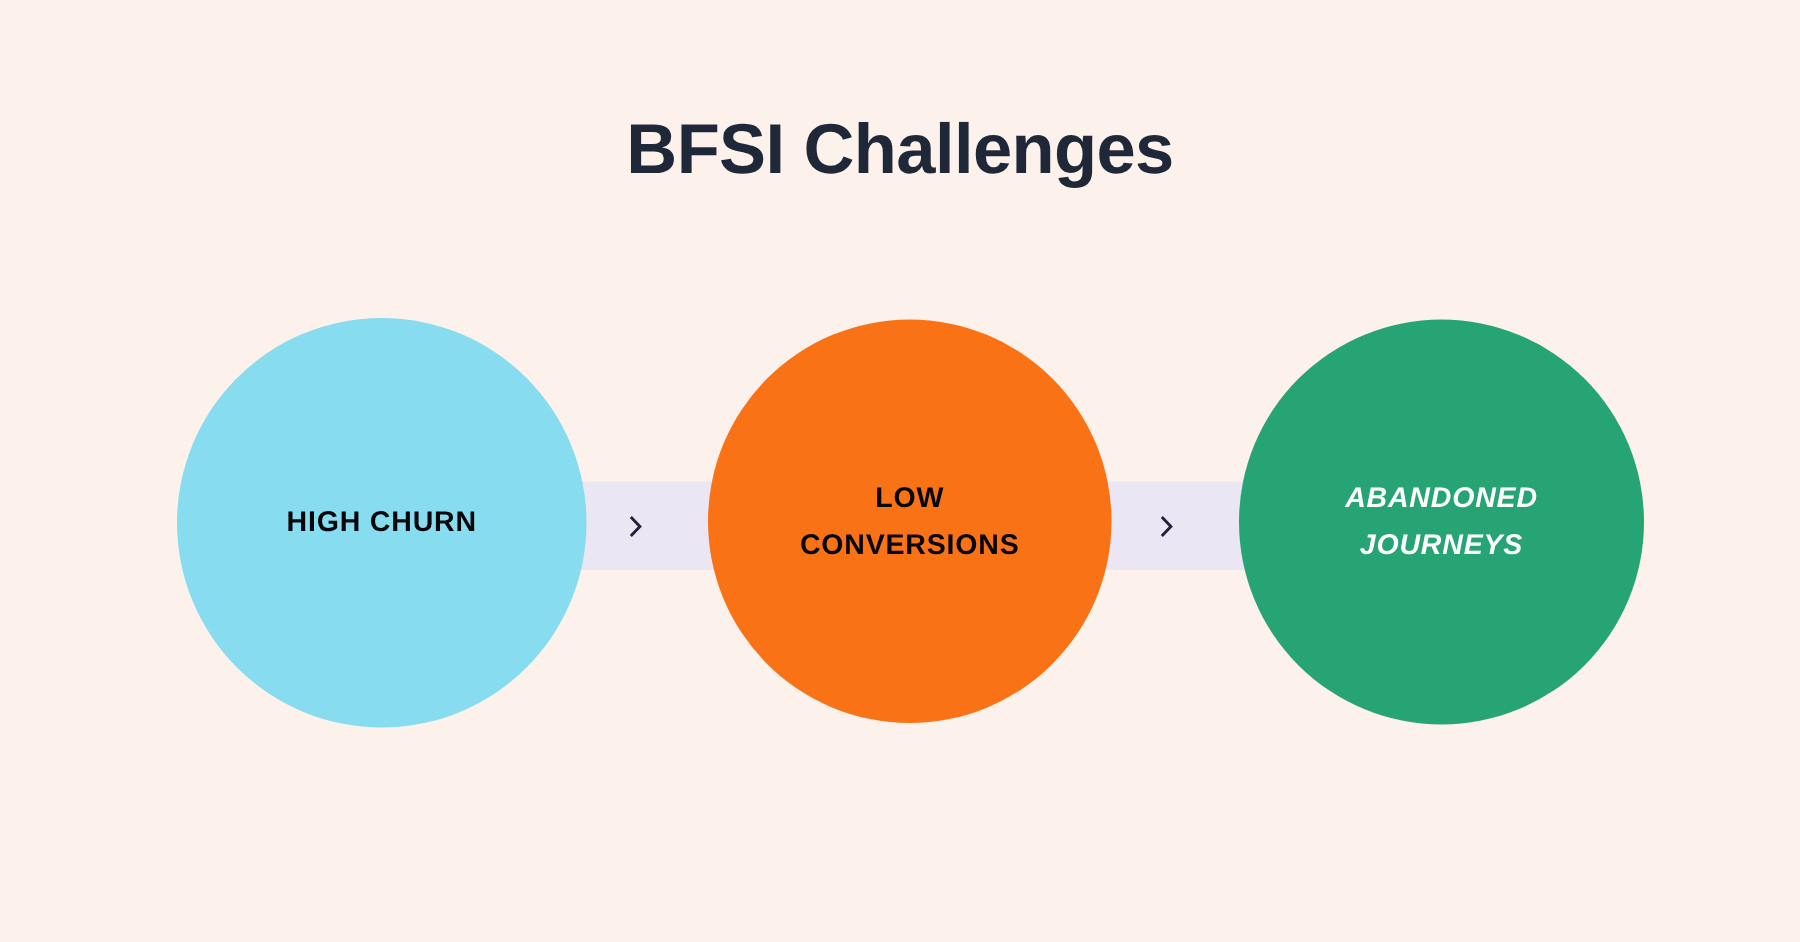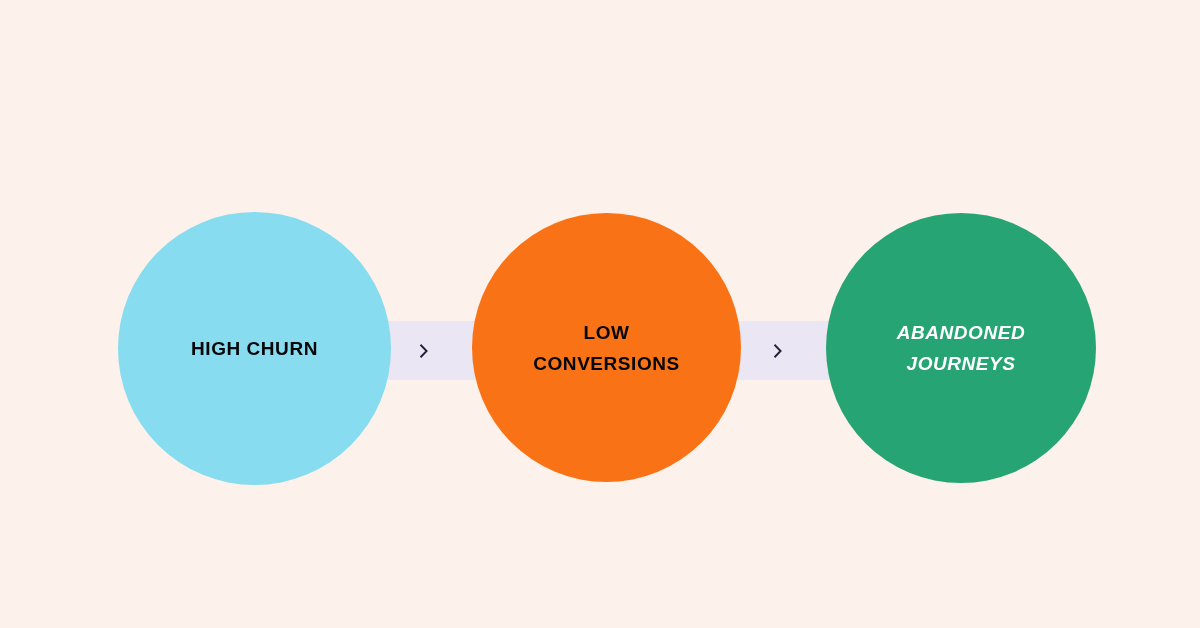--- a/index.html
+++ b/index.html
@@ -114,20 +114,21 @@
     background: #27a473;
     z-index: 3;
   }
   .node-3 .node-label { color: #ffffff; font-style: italic; }
 </style>
 </head>
 <body>
 
 <div class="canvas">
 
+  <div class="title">BFSI Challenges</div>
 
   <div class="flow">
 
     <div class="connector connector-1">
       <span class="chev">
         <svg width="10" height="14" viewBox="0 0 10 14" fill="none" xmlns="http://www.w3.org/2000/svg" aria-hidden="true">
           <path d="M2.2 1.4 L7.6 7 L2.2 12.6" stroke="currentColor" stroke-width="1.9" stroke-linecap="square" stroke-linejoin="miter" fill="none"></path>
         </svg>
       </span>
     </div>

